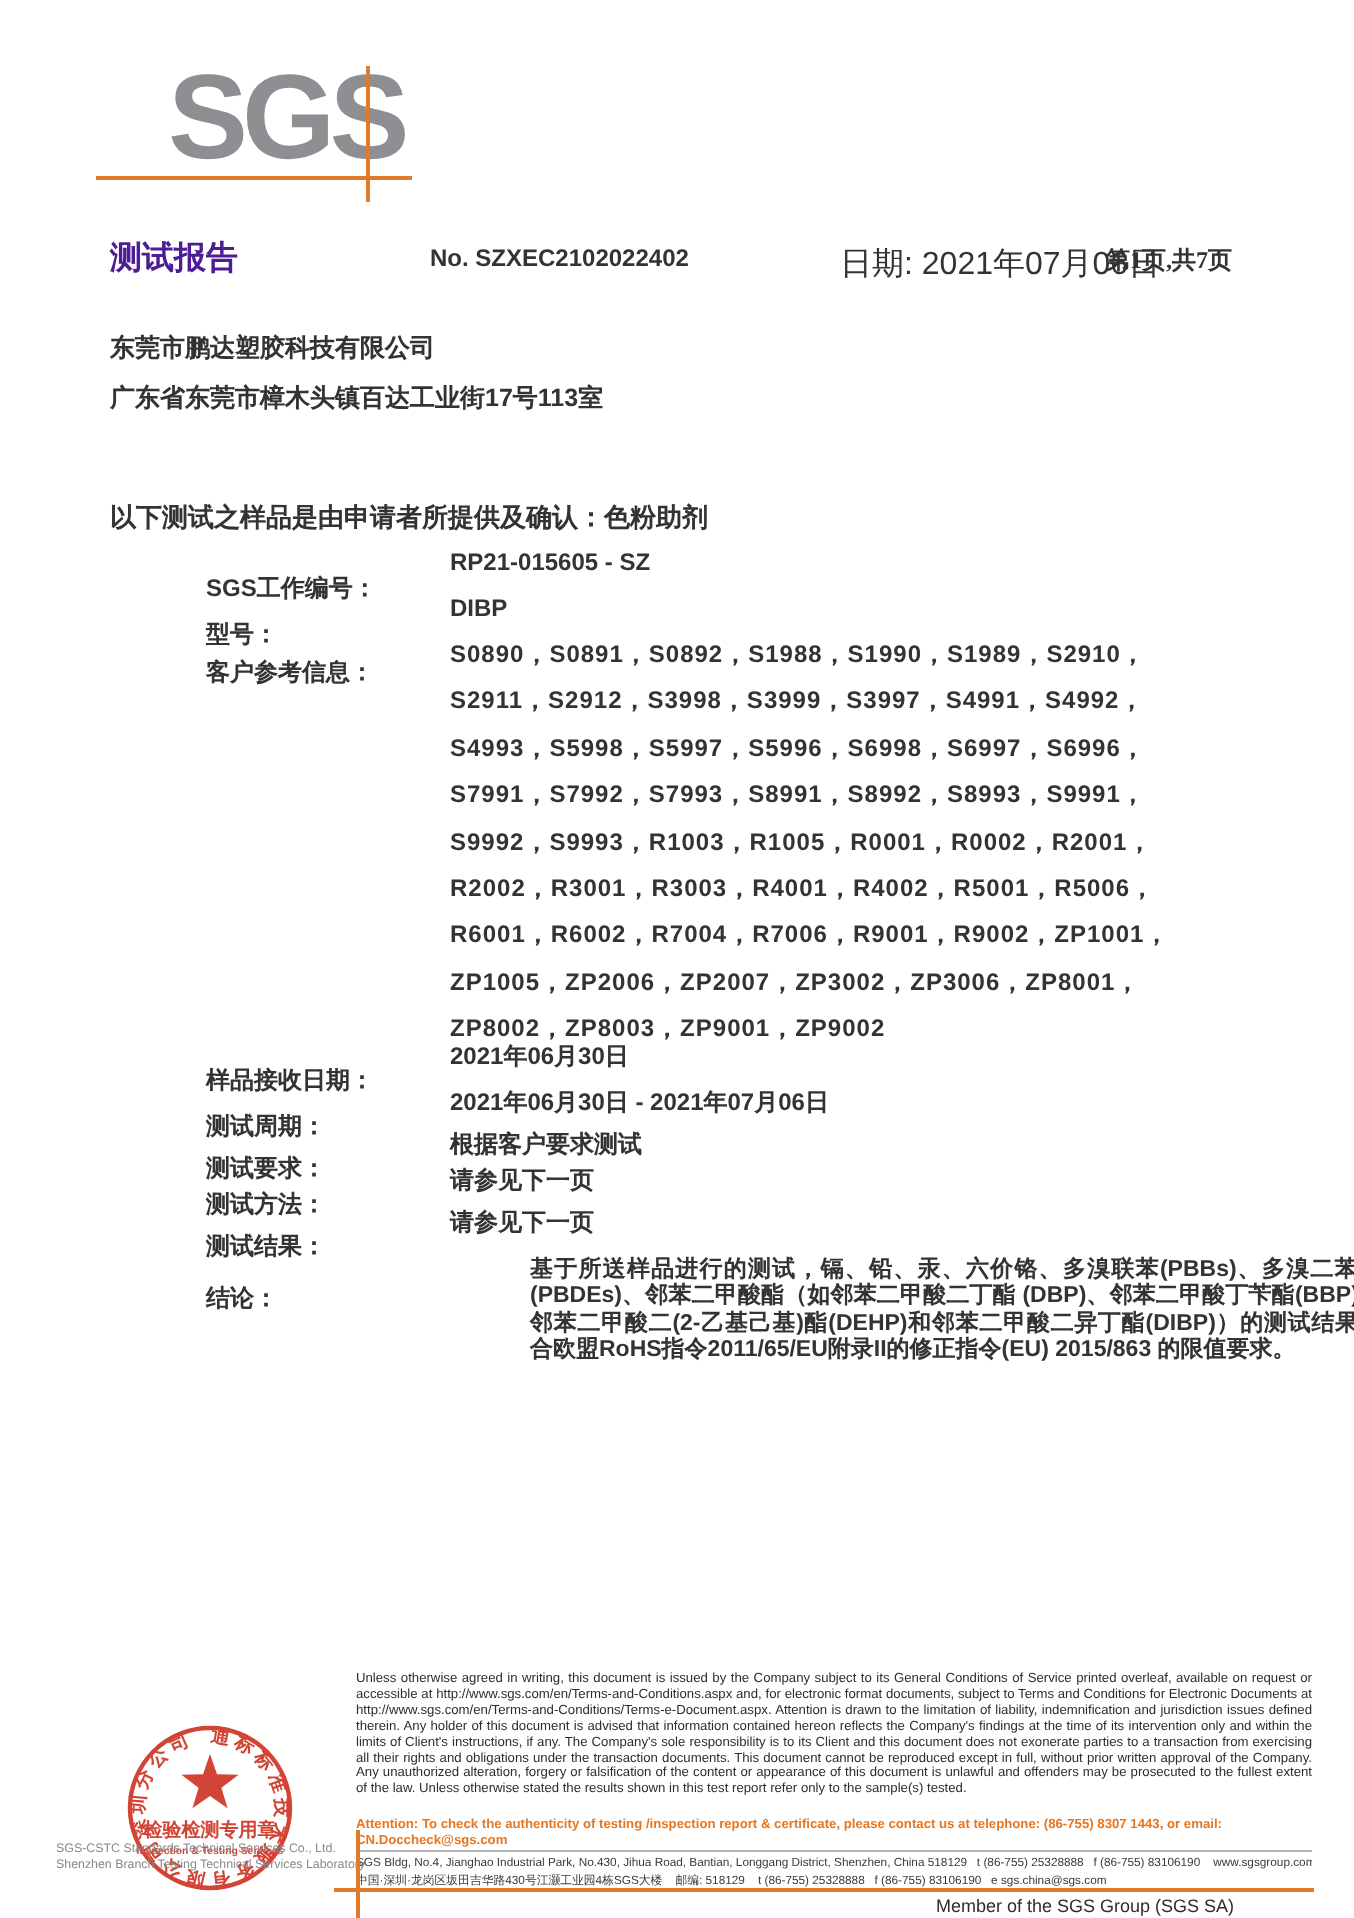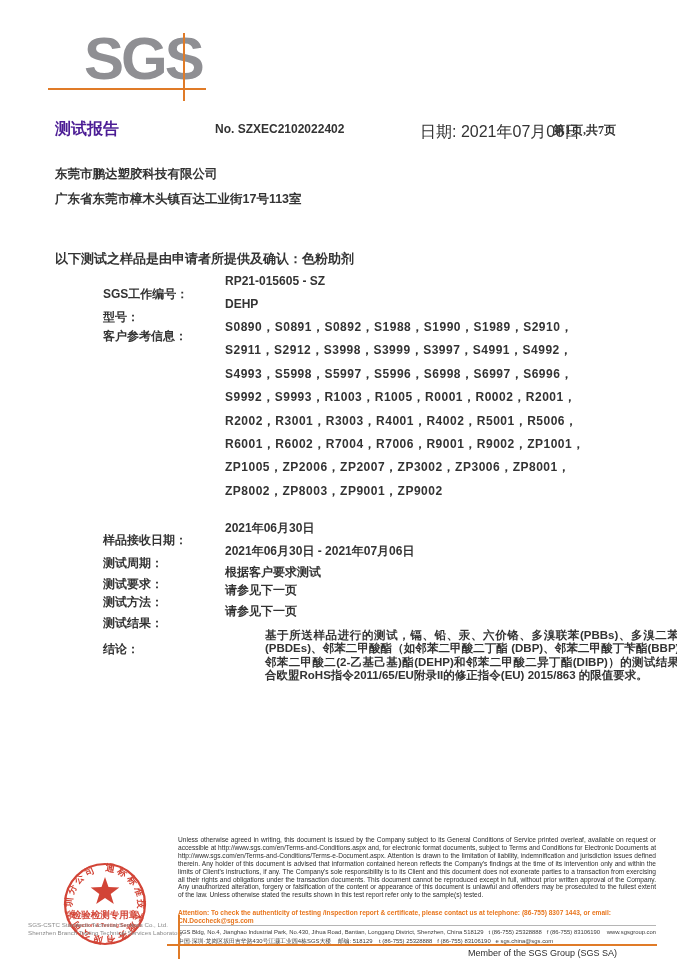--- a/index.html
+++ b/index.html
@@ -86,29 +86,30 @@
 
   <div class="statement">以下测试之样品是由申请者所提供及确认：色粉助剂</div>
 
   <div class="frow row-workno">
     <span class="flabel">SGS工作编号：</span>
     <span class="fvalue">RP21-015605 - SZ</span>
   </div>
 
   <div class="frow row-model">
     <span class="flabel">型号：</span>
-    <span class="fvalue">DEHP</span>
+    <span class="fvalue">DIBP</span>
   </div>
 
   <div class="frow row-ref">
     <span class="flabel">客户参考信息：</span>
     <div class="ref-lines">
       <div>S0890，S0891，S0892，S1988，S1990，S1989，S2910，</div>
       <div>S2911，S2912，S3998，S3999，S3997，S4991，S4992，</div>
       <div>S4993，S5998，S5997，S5996，S6998，S6997，S6996，</div>
+      <div>S7991，S7992，S7993，S8991，S8992，S8993，S9991，</div>
       <div>S9992，S9993，R1003，R1005，R0001，R0002，R2001，</div>
       <div>R2002，R3001，R3003，R4001，R4002，R5001，R5006，</div>
       <div>R6001，R6002，R7004，R7006，R9001，R9002，ZP1001，</div>
       <div>ZP1005，ZP2006，ZP2007，ZP3002，ZP3006，ZP8001，</div>
       <div>ZP8002，ZP8003，ZP9001，ZP9002</div>
     </div>
   </div>
 
   <div class="frow row-received">
     <span class="flabel">样品接收日期：</span>

